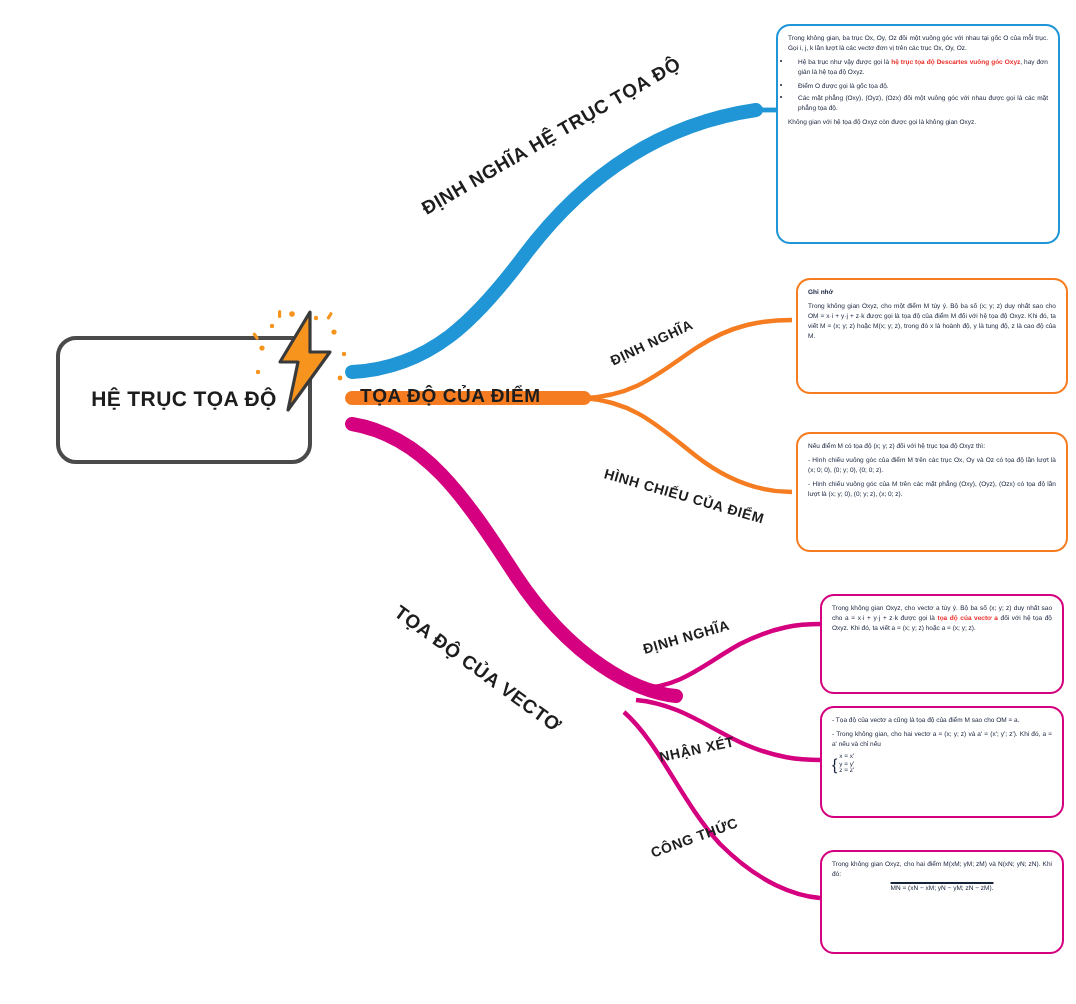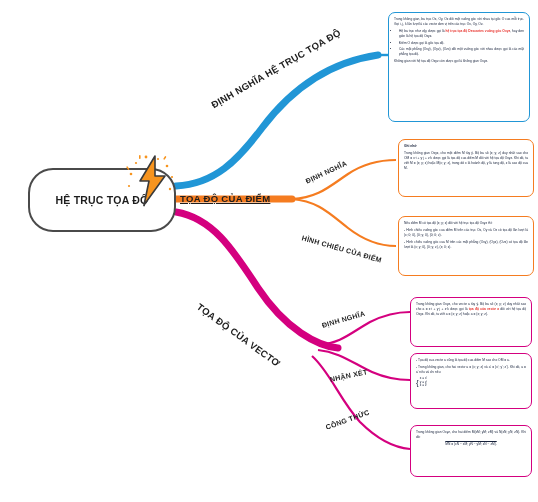--- a/index.html
+++ b/index.html
@@ -3,22 +3,22 @@
 <meta charset="utf-8">
 <style>
   html,body{margin:0;padding:0;background:#ffffff;}
   body{width:538px;height:502px;position:relative;overflow:hidden;
        font-family:"Liberation Sans","DejaVu Sans",sans-serif;}
   #canvas{position:absolute;inset:0;width:538px;height:502px;}
   svg.branches{position:absolute;left:0;top:0;width:538px;height:502px;overflow:visible;}
 
   
   .center-node{
-    position:absolute;left:28px;top:168px;width:148px;height:64px;
-    border:2.5px solid #4a4a4a;border-radius:25px;background:#ffffff;
+    position:absolute;left:28px;top:168px;width:128px;height:64px;
+    border:2.5px solid #4a4a4a;border-radius:10px;background:#ffffff;
     display:flex;align-items:center;justify-content:center;text-align:center;
     box-sizing:border-box;z-index:6;
   }
   .center-node .ct{
     font-size:10.5px;font-weight:bold;color:#1d1d1d;line-height:1.35;letter-spacing:.2px;
   }
 
   
   .bolt{position:absolute;left:120px;top:152px;width:64px;height:58px;z-index:7;pointer-events:none;}
 
@@ -92,21 +92,21 @@
       <rect x="44" y="4" width="1.6" height="4" rx=".8" transform="rotate(32 45 6)"></rect>
       <rect x="7" y="14" width="1.6" height="4" rx=".8" transform="rotate(-35 8 16)"></rect>
     </g>
     <path d="M35 4 L20 29 L29 29 L24 53 L45 24 L35 24 Z" fill="#f7941e" stroke="#3a3a3a" stroke-width="1.6" stroke-linejoin="round"></path>
   </svg>
 
   <div class="blabel" style="left:212px;top:100px;font-size:9.5px;transform:rotate(-30deg);transform-origin:left center;">
     <span>ĐỊNH NGHĨA HỆ TRỤC TỌA ĐỘ</span>
   </div>
 
-  <div class="blabel" style="left:180px;top:193px;font-size:9.5px;text-decoration:underline;">
+  <div class="blabel" style="left:180px;top:193px;font-size:9.5px;">
     <span>TỌA ĐỘ CỦA ĐIỂM</span>
   </div>
 
   <div class="blabel" style="left:306px;top:178px;font-size:7px;transform:rotate(-25deg);transform-origin:left center;">
     <span>ĐỊNH NGHĨA</span>
   </div>
 
   <div class="blabel" style="left:302px;top:234px;font-size:7px;transform:rotate(16deg);transform-origin:left center;">
     <span>HÌNH CHIẾU CỦA ĐIỂM</span>
   </div>

